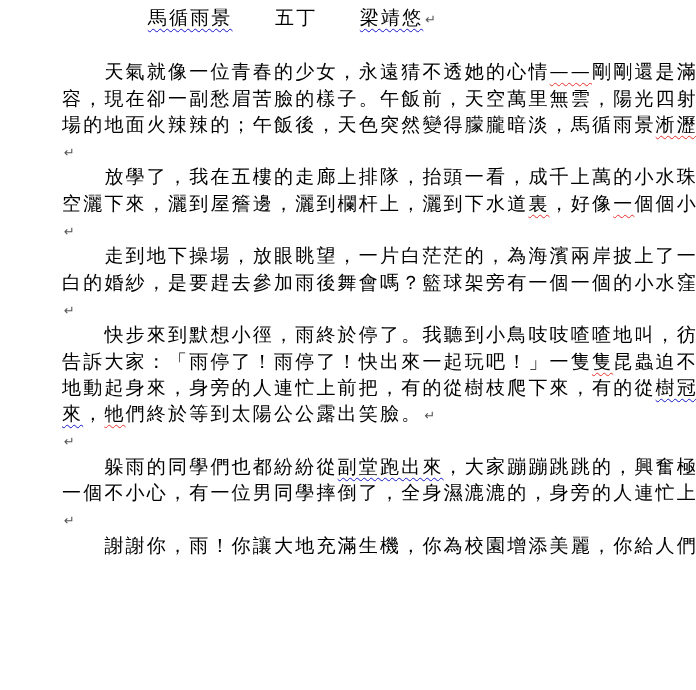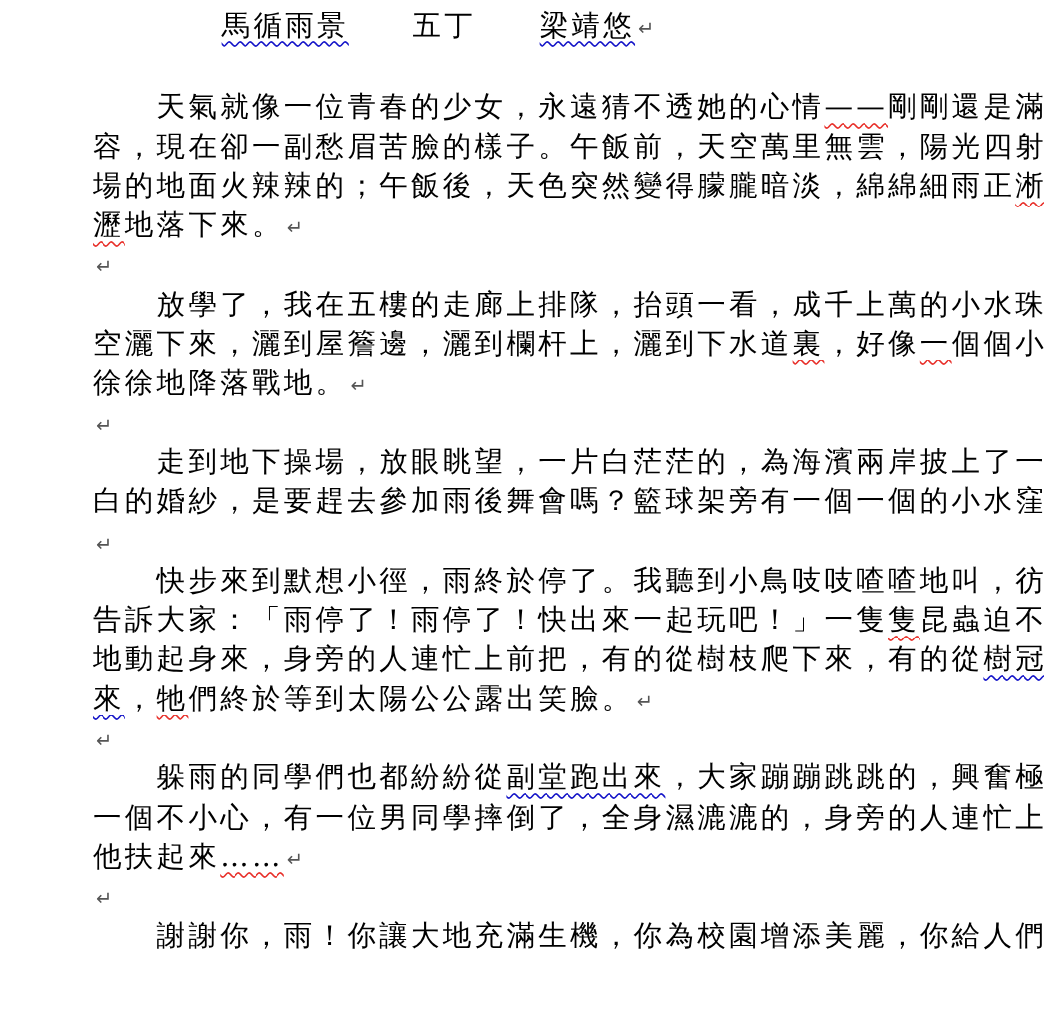--- a/index.html
+++ b/index.html
@@ -50,34 +50,31 @@
   }
 </style>
 </head>
 <body>
 
 <div class="doc-page">
   <div id="doc-body">
       <div class="line title-line"><span class="u-blue">馬循雨景</span><span class="">　　五丁　　</span><span class="u-blue">梁靖悠</span><span class="pmark">↵</span></div>
       <div class="line"><span class="">　　天氣就像一位青春的少女，永遠猜不透她的心情</span><span class="u-red">——</span><span class="">剛剛還是滿臉笑</span></div>
       <div class="line"><span class="">容，現在卻一副愁眉苦臉的樣子。午飯前，天空萬里無雲，陽光四射，操</span></div>
-      <div class="line"><span class="">場的地面火辣辣的；午飯後，天色突然變得朦朧暗淡，綿綿細雨正</span><span class="u-red">淅瀝淅</span></div>
-      <div class="line"><span class="u-red">瀝</span><span class="">地落下來。</span><span class="pmark">↵</span></div>
+      <div class="line"><span class="">場的地面火辣辣的；午飯後，天色突然變得朦朧暗淡，馬循雨景</span><span class="u-red">淅瀝淅</span></div>
       <div class="line"><span class="pmark">↵</span></div>
       <div class="line"><span class="">　　放學了，我在五樓的走廊上排隊，抬頭一看，成千上萬的小水珠從天</span></div>
       <div class="line"><span class="">空灑下來，灑到屋簷邊，灑到欄杆上，灑到下水道</span><span class="u-red">裏</span><span class="">，好像</span><span class="u-red">一</span><span class="">個個小傘兵</span></div>
-      <div class="line"><span class="">徐徐地降落戰地。</span><span class="pmark">↵</span></div>
       <div class="line"><span class="pmark">↵</span></div>
       <div class="line"><span class="">　　走到地下操場，放眼眺望，一片白茫茫的，為海濱兩岸披上了一件雪</span></div>
       <div class="line"><span class="">白的婚紗，是要趕去參加雨後舞會嗎？籃球架旁有一個一個的小水窪，水</span></div>
       <div class="line"><span class="pmark">↵</span></div>
       <div class="line"><span class="">　　快步來到默想小徑，雨終於停了。我聽到小鳥吱吱喳喳地叫，彷彿在</span></div>
       <div class="line"><span class="">告訴大家：「雨停了！雨停了！快出來一起玩吧！」一隻</span><span class="u-red">隻</span><span class="">昆蟲迫不及待</span></div>
       <div class="line"><span class="">地動起身來，身旁的人連忙上前把，有的從樹枝爬下來，有的從</span><span class="u-blue">樹冠飛起</span></div>
       <div class="line"><span class="u-blue">來</span><span class="">，</span><span class="u-red">牠</span><span class="">們終於等到太陽公公露出笑臉。</span><span class="pmark">↵</span></div>
       <div class="line"><span class="pmark">↵</span></div>
       <div class="line"><span class="">　　躲雨的同學們也都紛紛從</span><span class="u-blue">副堂跑出來</span><span class="">，大家蹦蹦跳跳的，興奮極了！</span></div>
       <div class="line"><span class="">一個不小心，有一位男同學摔倒了，全身濕漉漉的，身旁的人連忙上前把</span></div>
-      <div class="line"><span class="">他扶起來</span><span class="u-red">……</span><span class="pmark">↵</span></div>
       <div class="line"><span class="pmark">↵</span></div>
       <div class="line"><span class="">　　謝謝你，雨！你讓大地充滿生機，你為校園增添美麗，你給人們送上</span></div>
     </div>
 </div>
 
 </body></html>

